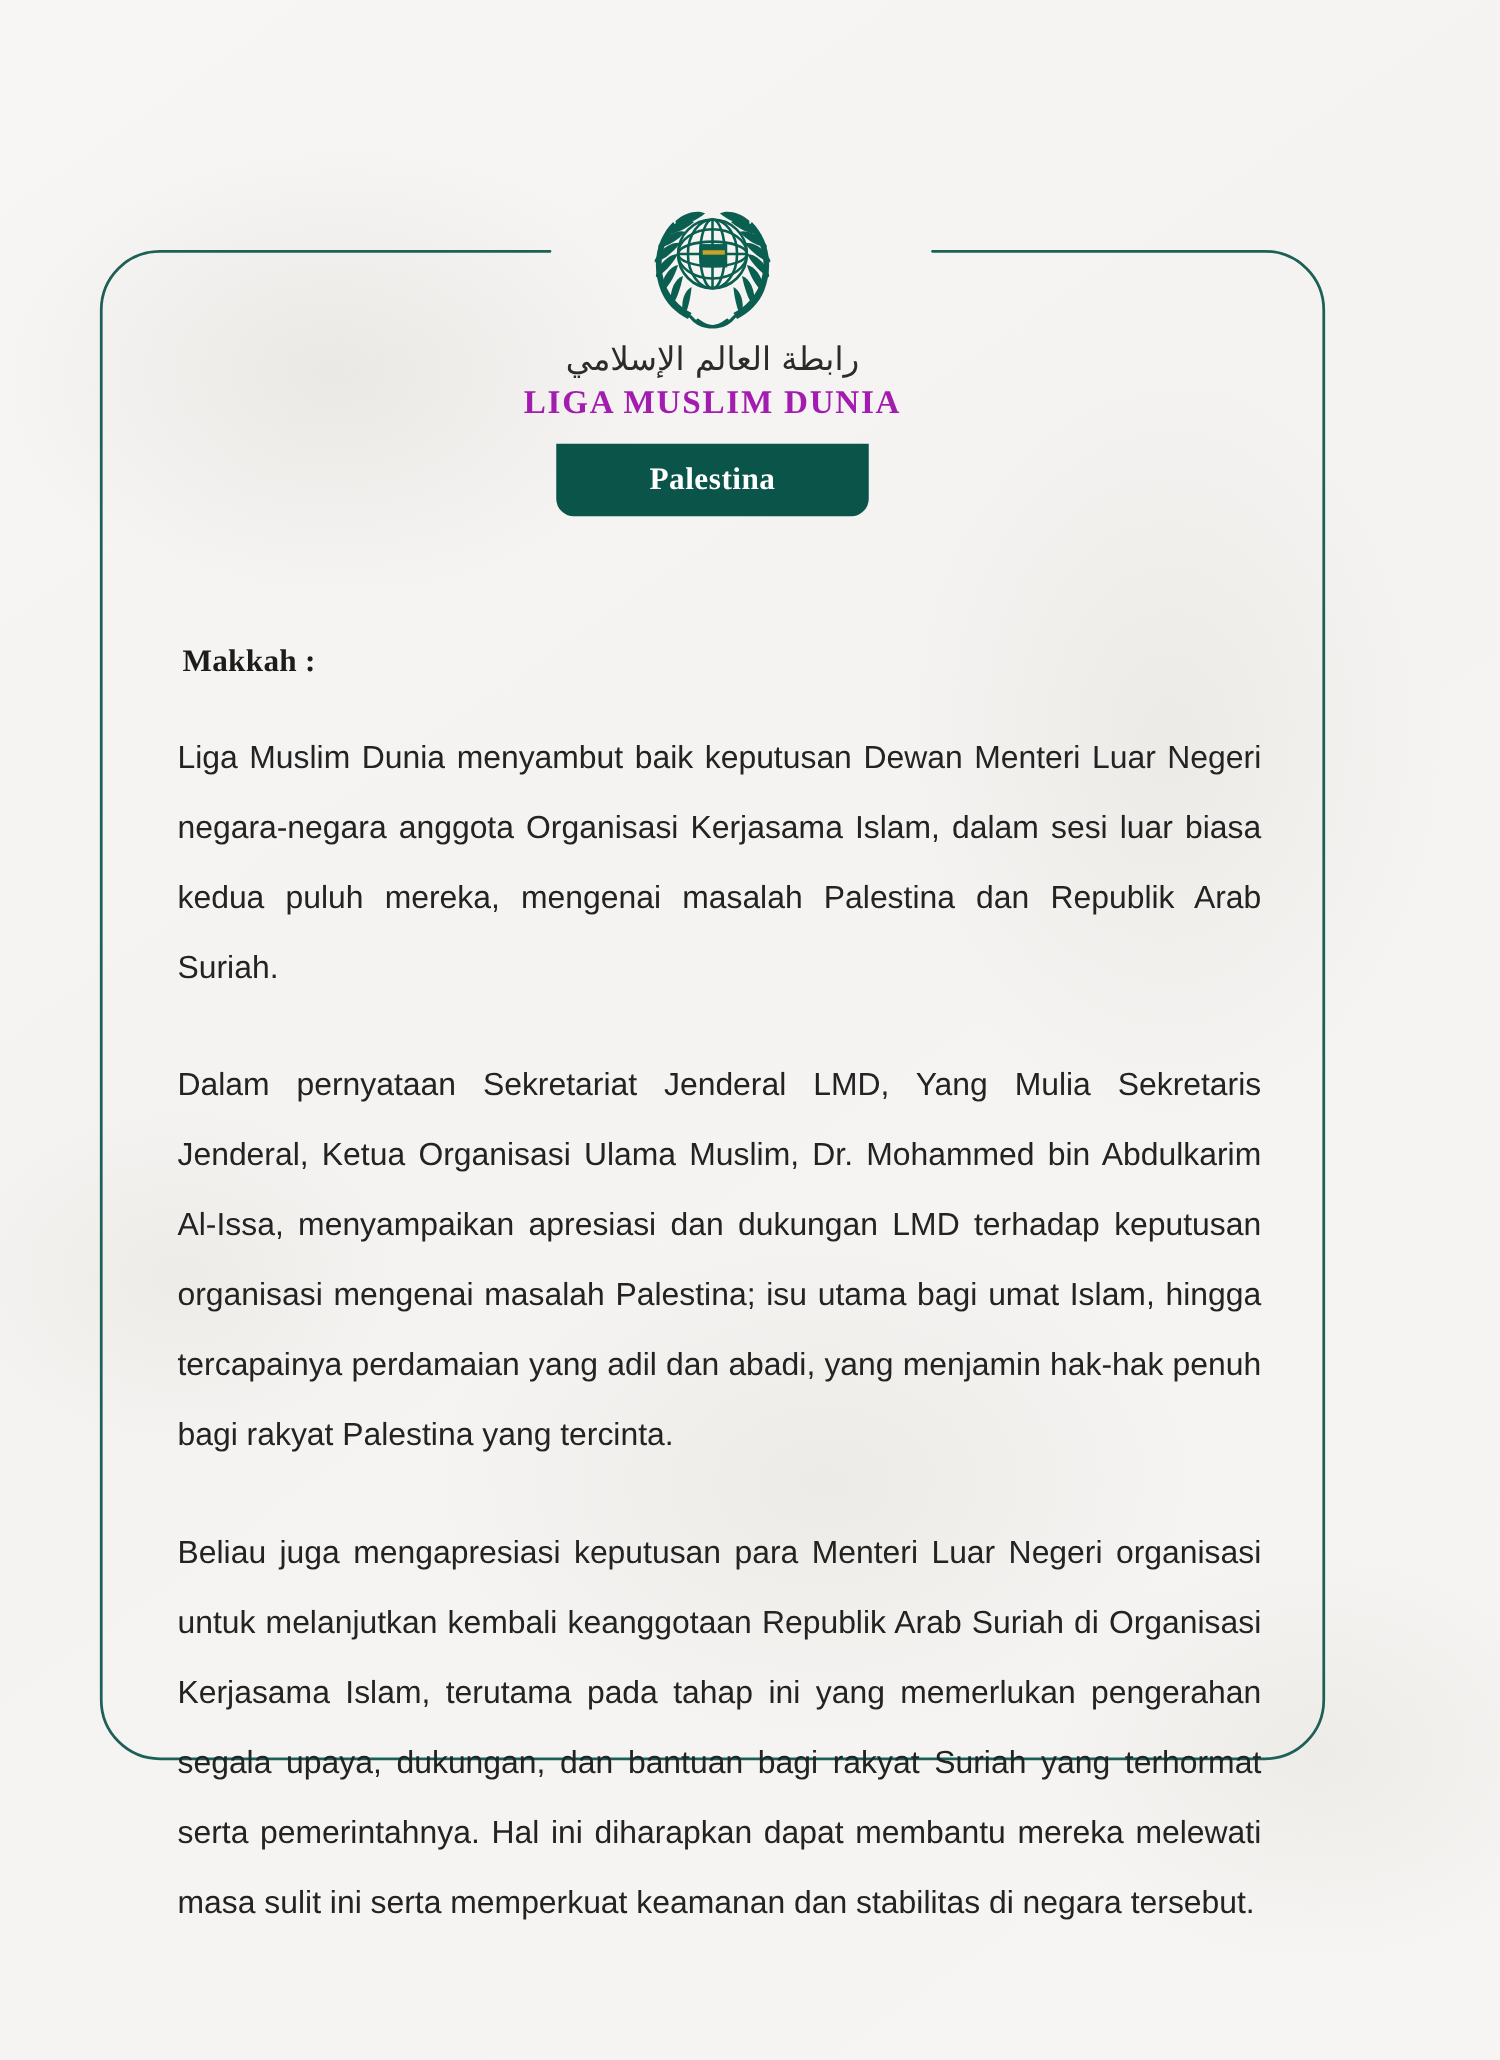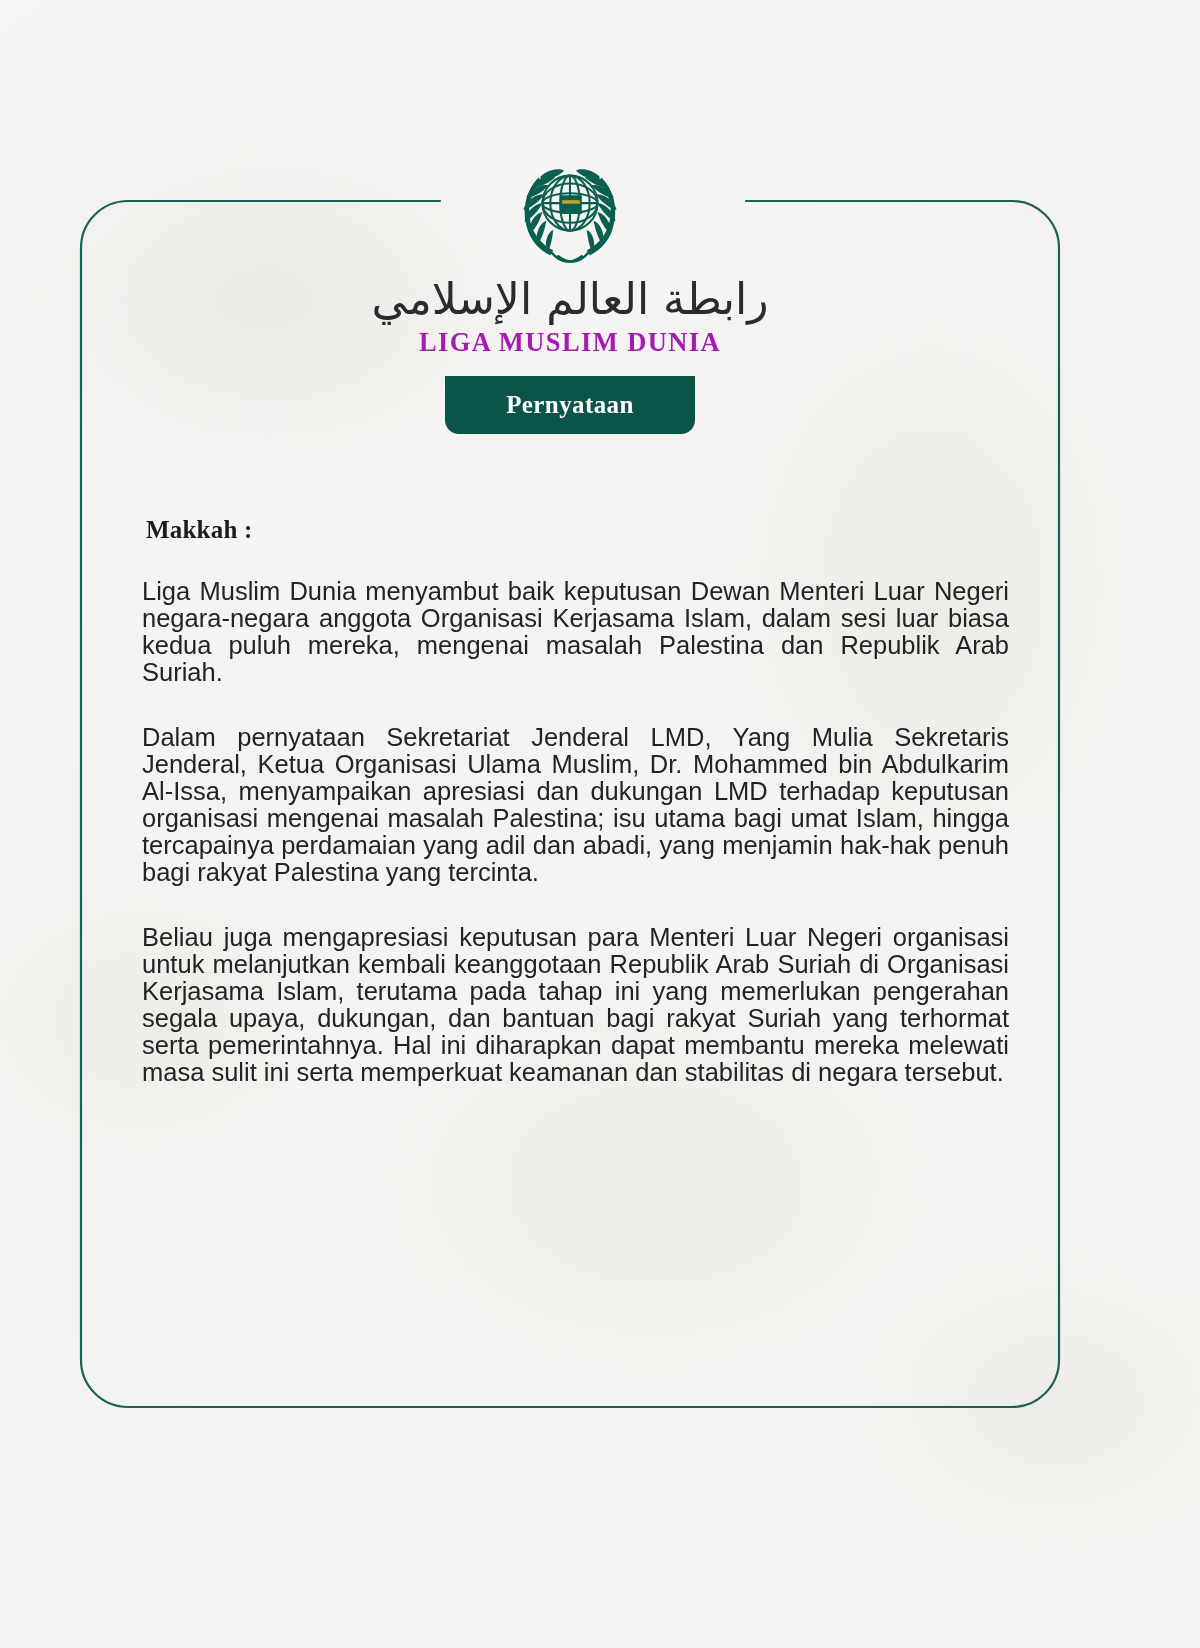--- a/index.html
+++ b/index.html
@@ -60,21 +60,21 @@
 
   .logo-mark {
     width: 118px;
     height: 118px;
     display: block;
   }
 
   .arabic-wordmark {
     margin-top: 4px;
     font-family: "DejaVu Sans", sans-serif;
-    font-size: 44px;
+    font-size: 26px;
     line-height: 1.15;
     color: #2b2b2b;
     direction: rtl;
     white-space: nowrap;
     letter-spacing: 0px;
   }
 
   .latin-wordmark {
     margin-top: 2px;
     font-family: "Liberation Serif", serif;
@@ -112,21 +112,21 @@
     font-weight: bold;
     font-size: 25px;
     color: #1c1c1c;
     letter-spacing: 0.2px;
     margin: 0 0 34px 4px;
   }
 
   .para {
     font-family: "Liberation Sans", sans-serif;
     font-size: 25.5px;
-    line-height: 27px;
+    line-height: 56px;
     color: #232323;
     text-align: justify;
     text-justify: inter-word;
     margin: 0 0 38px 0;
   }
   .para:last-child { margin-bottom: 16px; }
 </style>
 </head>
 <body>
 
@@ -188,21 +188,21 @@
       <g fill="none" stroke="#0b5f50" stroke-width="2.6" stroke-linecap="round">
         <path d="M42 103 C 50 113, 62 114, 72 106"></path>
         <path d="M78 103 C 70 113, 58 114, 48 106"></path>
       </g>
     </svg>
 
     <div class="arabic-wordmark">رابطة العالم الإسلامي</div>
 
     <div class="latin-wordmark">LIGA MUSLIM DUNIA</div>
 
-    <div class="statement-badge">Pernyataan</div>
+    <div class="statement-badge">Palestina</div>
   </div>
 
   <div class="body-area">
     <h1 class="dateline">Makkah :</h1>
 
     <p class="para">Liga Muslim Dunia menyambut baik keputusan Dewan Menteri Luar Negeri negara-negara anggota Organisasi Kerjasama Islam, dalam sesi luar biasa kedua puluh mereka, mengenai masalah Palestina dan Republik Arab Suriah.</p>
     <p class="para">Dalam pernyataan Sekretariat Jenderal LMD, Yang Mulia Sekretaris Jenderal, Ketua Organisasi Ulama Muslim, Dr. Mohammed bin Abdulkarim Al-Issa, menyampaikan apresiasi dan dukungan LMD terhadap keputusan organisasi mengenai masalah Palestina; isu utama bagi umat Islam, hingga tercapainya perdamaian yang adil dan abadi, yang menjamin hak-hak penuh bagi rakyat Palestina yang tercinta.</p>
     <p class="para">Beliau juga mengapresiasi keputusan para Menteri Luar Negeri organisasi untuk melanjutkan kembali keanggotaan Republik Arab Suriah di Organisasi Kerjasama Islam, terutama pada tahap ini yang memerlukan pengerahan segala upaya, dukungan, dan bantuan bagi rakyat Suriah yang terhormat serta pemerintahnya. Hal ini diharapkan dapat membantu mereka melewati masa sulit ini serta memperkuat keamanan dan stabilitas di negara tersebut.</p>
   </div>
 

